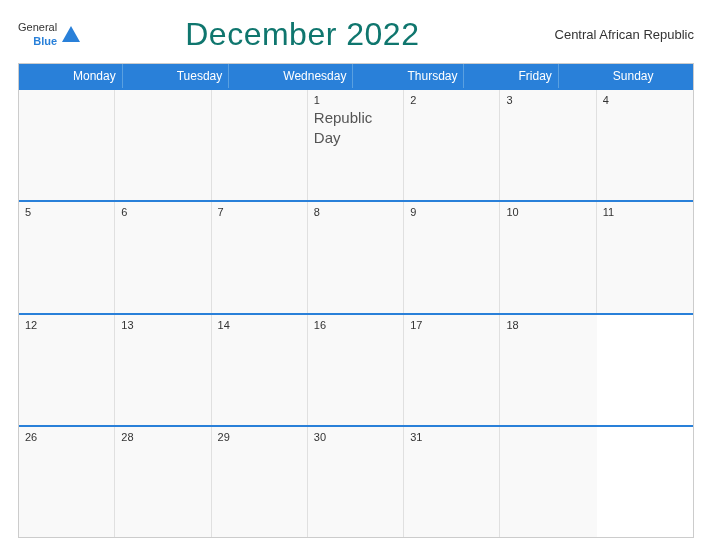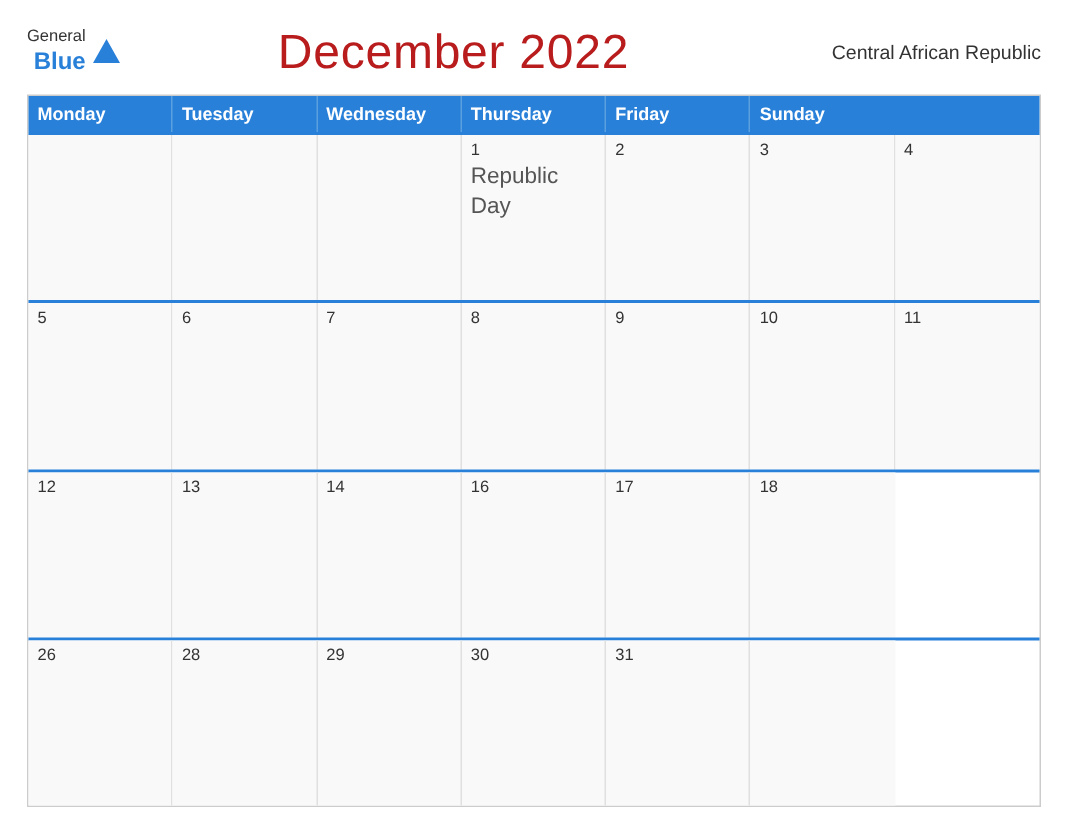--- a/index.html
+++ b/index.html
@@ -34,31 +34,31 @@
       flex-direction: column;
       margin-right: 3px;
       text-align: right;
     }
     .logo-general {
       font-size: 11px;
       color: #333;
       font-weight: normal;
     }
     .logo-blue {
-      font-size: 16px;
+      font-size: 11px;
       color: #2980d9;
       font-weight: bold;
     }
     .logo-icon {
       width: 22px;
       height: 22px;
     }
     .month-title {
       font-size: 32px;
-      color: #b91c1c;
+      color: #0f766e;
       font-weight: normal;
       letter-spacing: 0.5px;
     }
     .country-name {
       font-size: 13px;
       color: #333;
       text-align: right;
       margin-left: 32px;
     }
     .calendar {
@@ -69,22 +69,23 @@
     }
     .day-headers {
       display: grid;
       grid-template-columns: repeat(7, 1fr);
       background: #2980d9;
     }
     .day-header {
       color: #fff;
       font-size: 12px;
       padding: 5px 6px;
-      font-weight: bold;
+      font-weight: normal;
       border-right: 1px solid #5aa0e0;
+      margin-left: 48px;
     }
     .day-header:last-child {
       border-right: none;
     }
     .weeks {
       flex: 1;
       display: flex;
       flex-direction: column;
     }
     .week-row {

